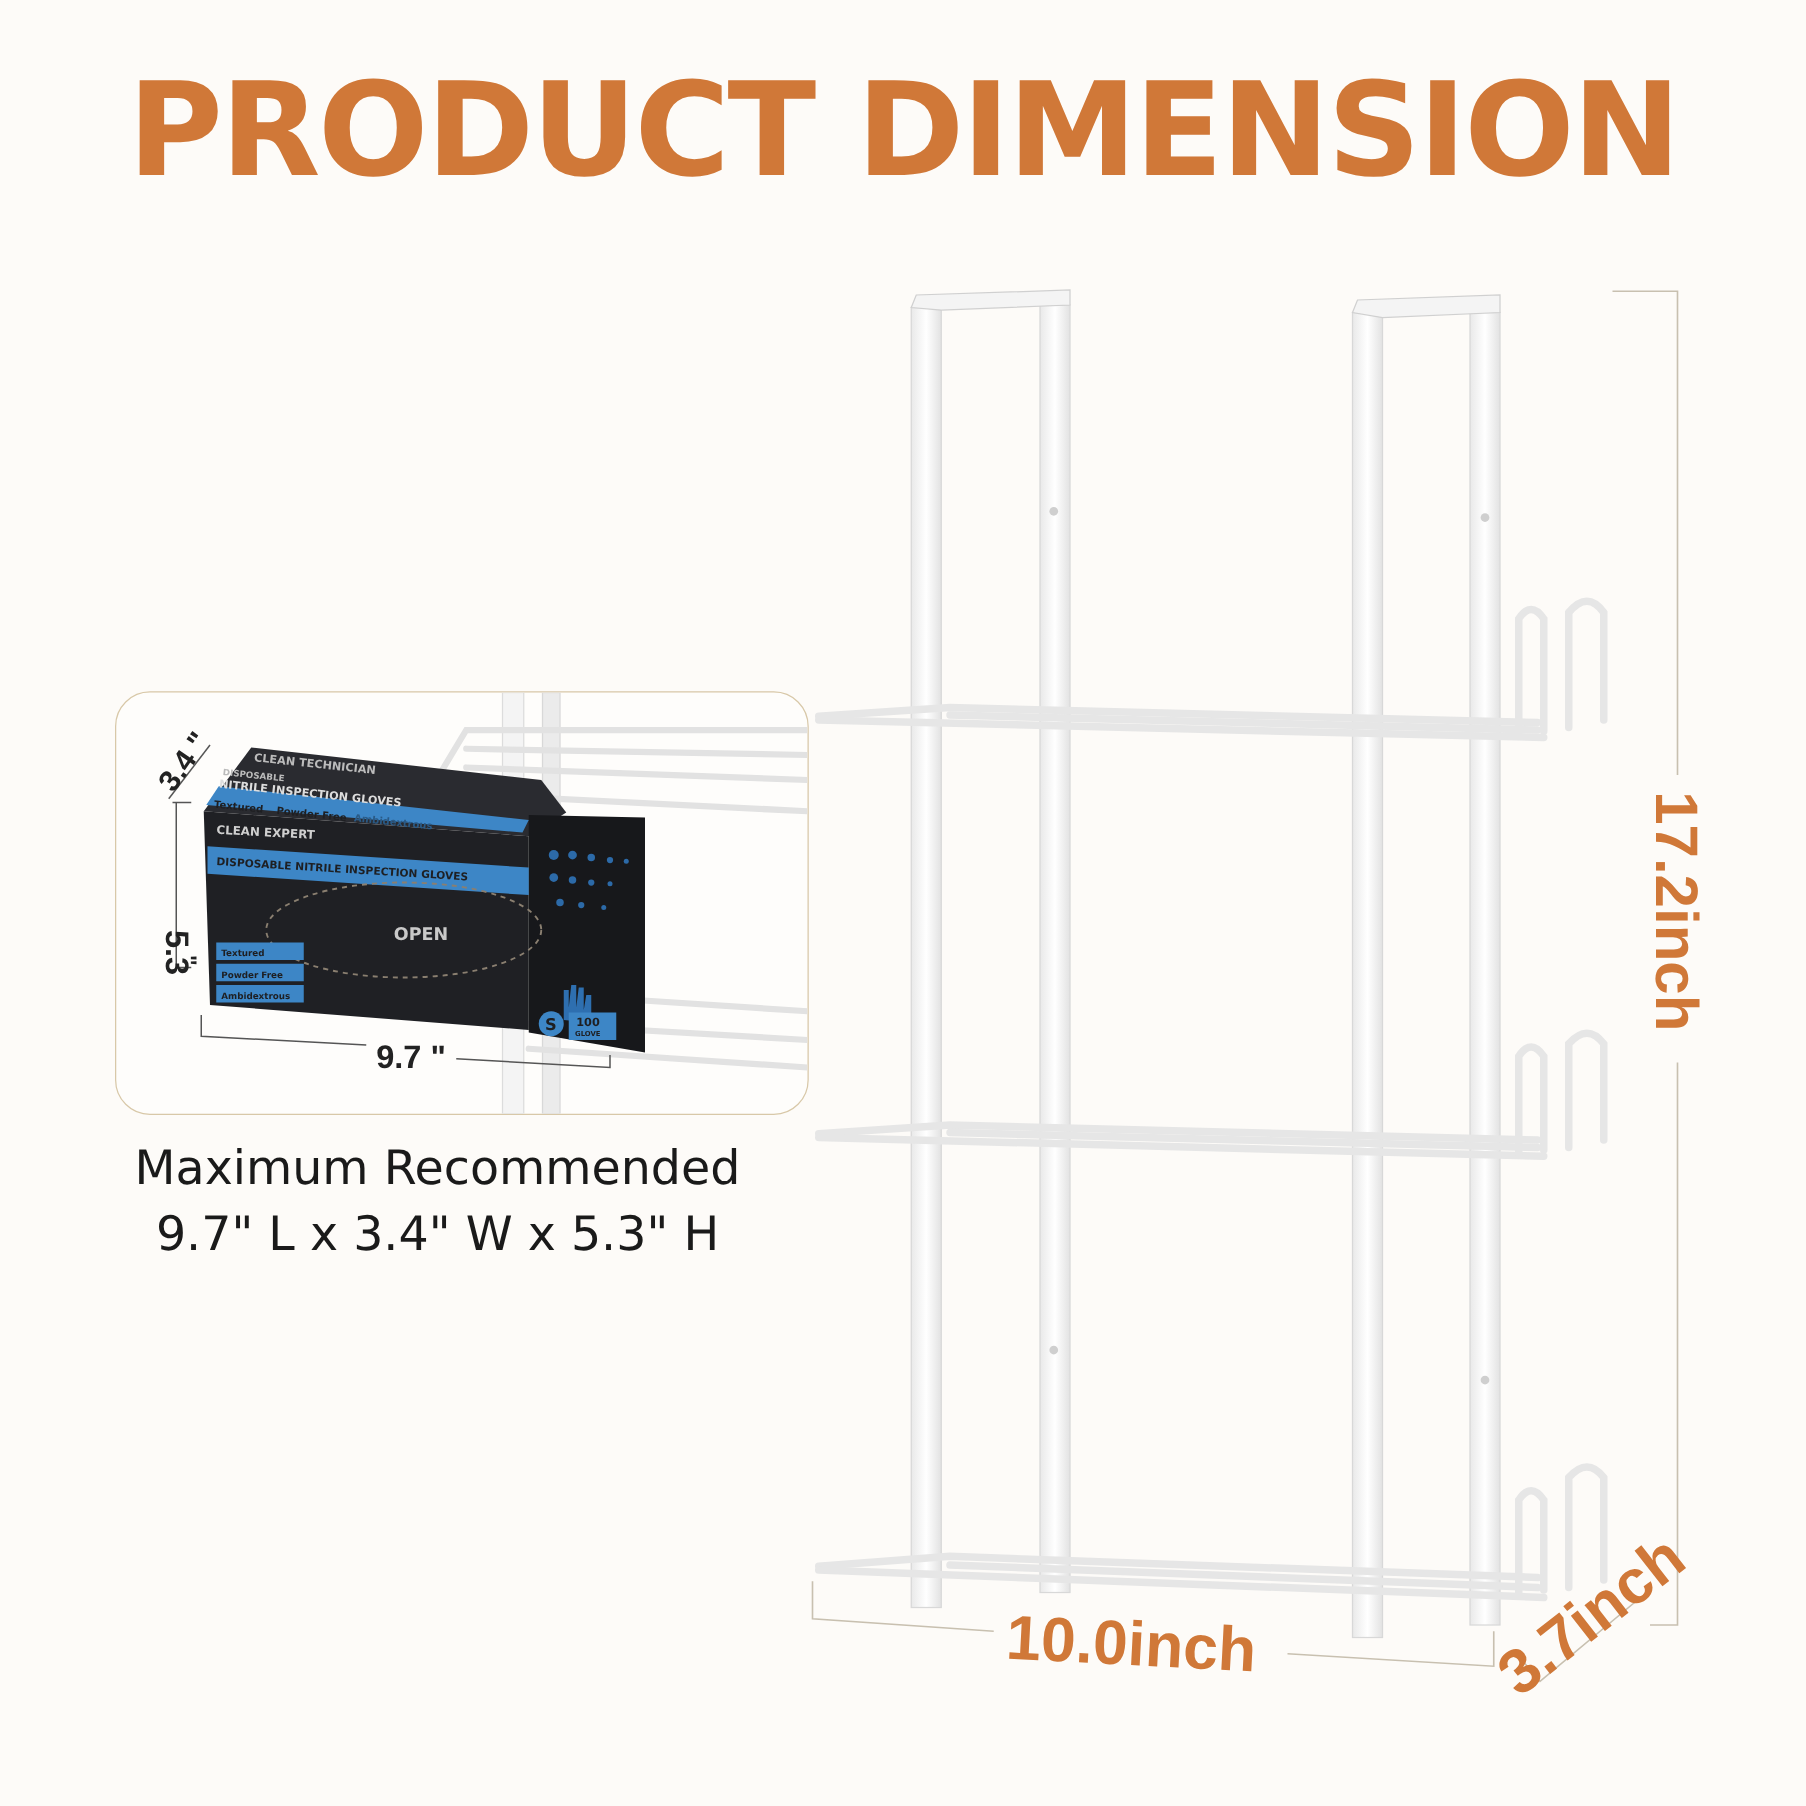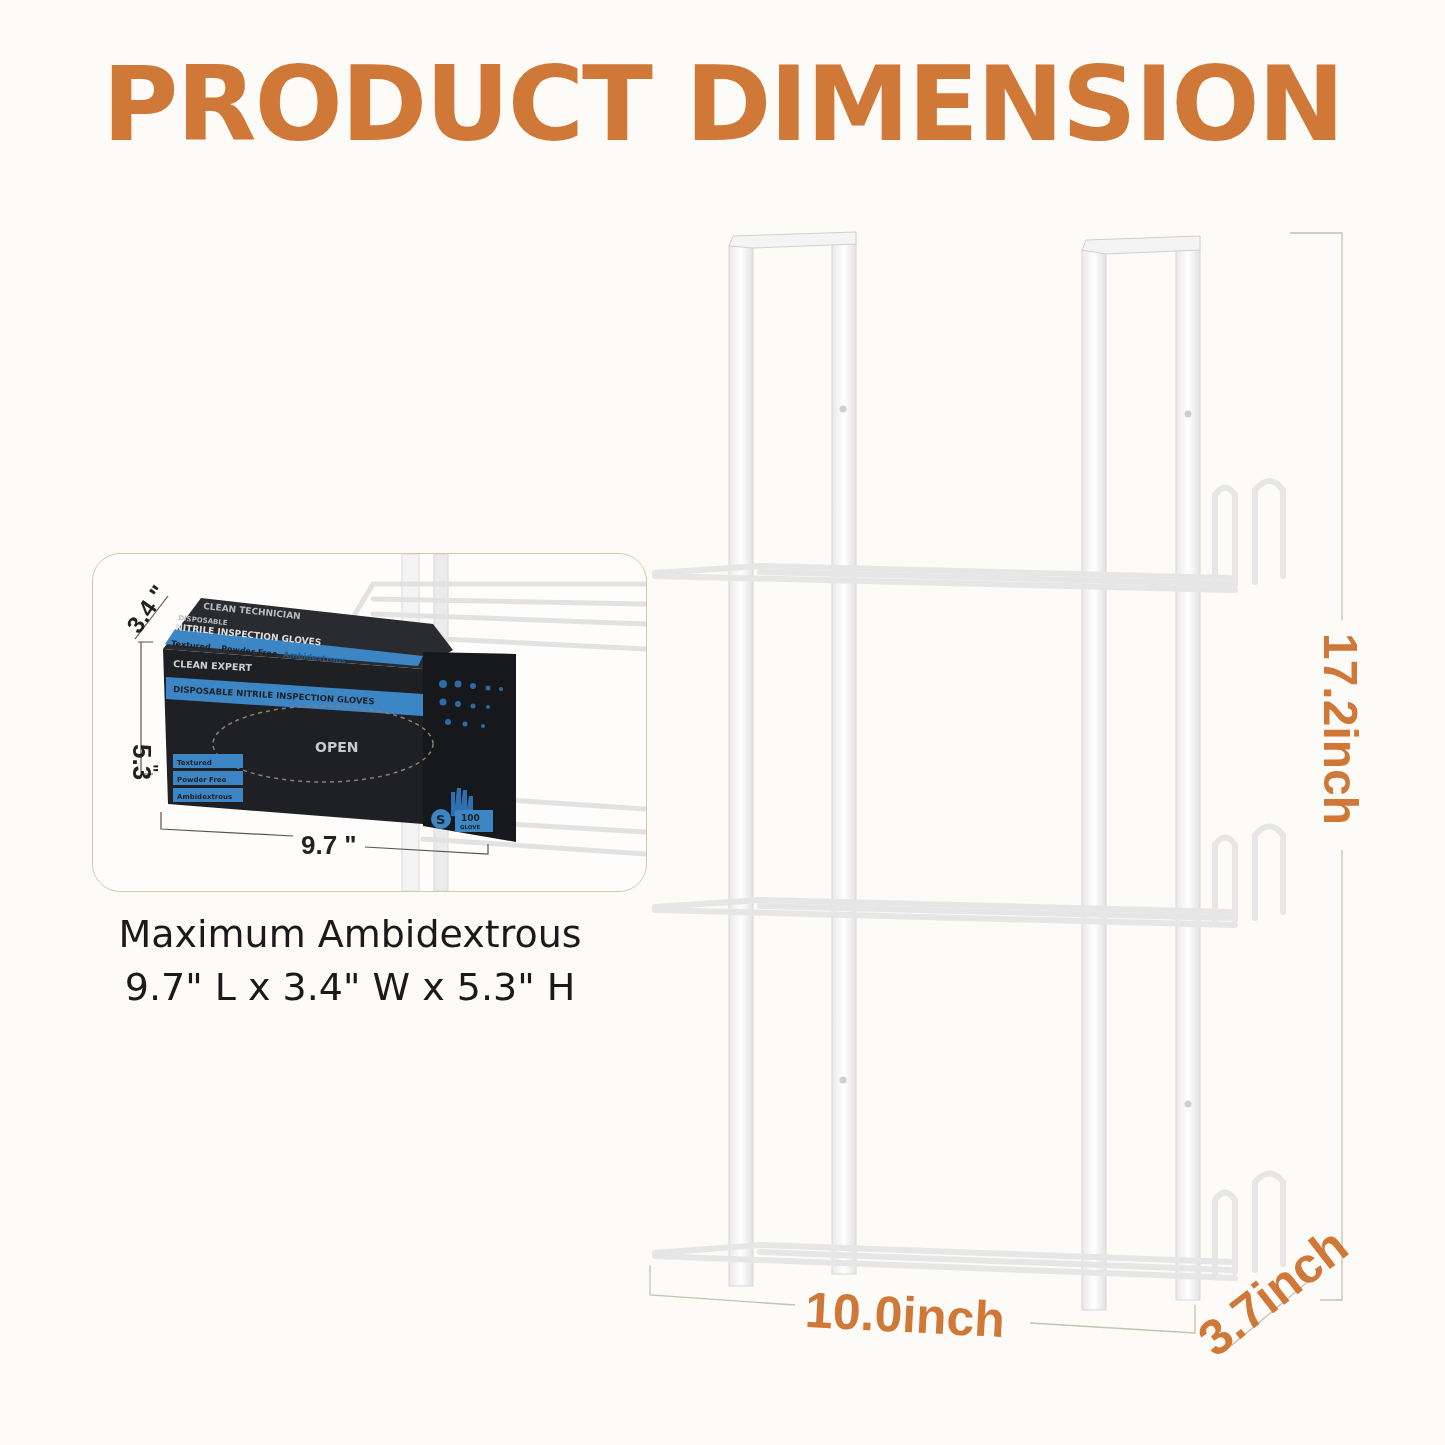--- a/index.html
+++ b/index.html
@@ -112,21 +112,21 @@
     <text class="box-text" x="367" y="275" font-size="5.5" fill="#1e1f22">GLOVE</text>
 
     <text x="22" y="85" font-size="24" font-weight="bold" fill="#222" transform="rotate(-55 30 60)" font-family="Liberation Sans, sans-serif">3.4 "</text>
     <text x="60" y="170" font-size="26" font-weight="bold" fill="#222" transform="rotate(90 40 170)" font-family="Liberation Sans, sans-serif">5.3</text>
     <text x="52" y="222" font-size="18" font-weight="bold" fill="#222" transform="rotate(90 58 216)" font-family="Liberation Sans, sans-serif">"</text>
     <text x="208" y="300" font-size="26" font-weight="bold" fill="#222" font-family="Liberation Sans, sans-serif">9.7 "</text>
   </svg>
 </div>
 
 <div class="caption">
-  <div>Maximum Ambidextrous</div>
+  <div>Maximum Recommended</div>
   <div>9.7" L x 3.4" W x 5.3" H</div>
 </div>
 
 <svg width="1445" height="1445" viewBox="0 0 1445 1445" style="pointer-events:none">
   <defs>
     <linearGradient id="bar" x1="0" x2="1">
       <stop offset="0" stop-color="#e9e9e9"></stop>
         <stop offset="0.5" stop-color="#ffffff"></stop>
         <stop offset="1" stop-color="#e2e2e2"></stop>
     </linearGradient>

